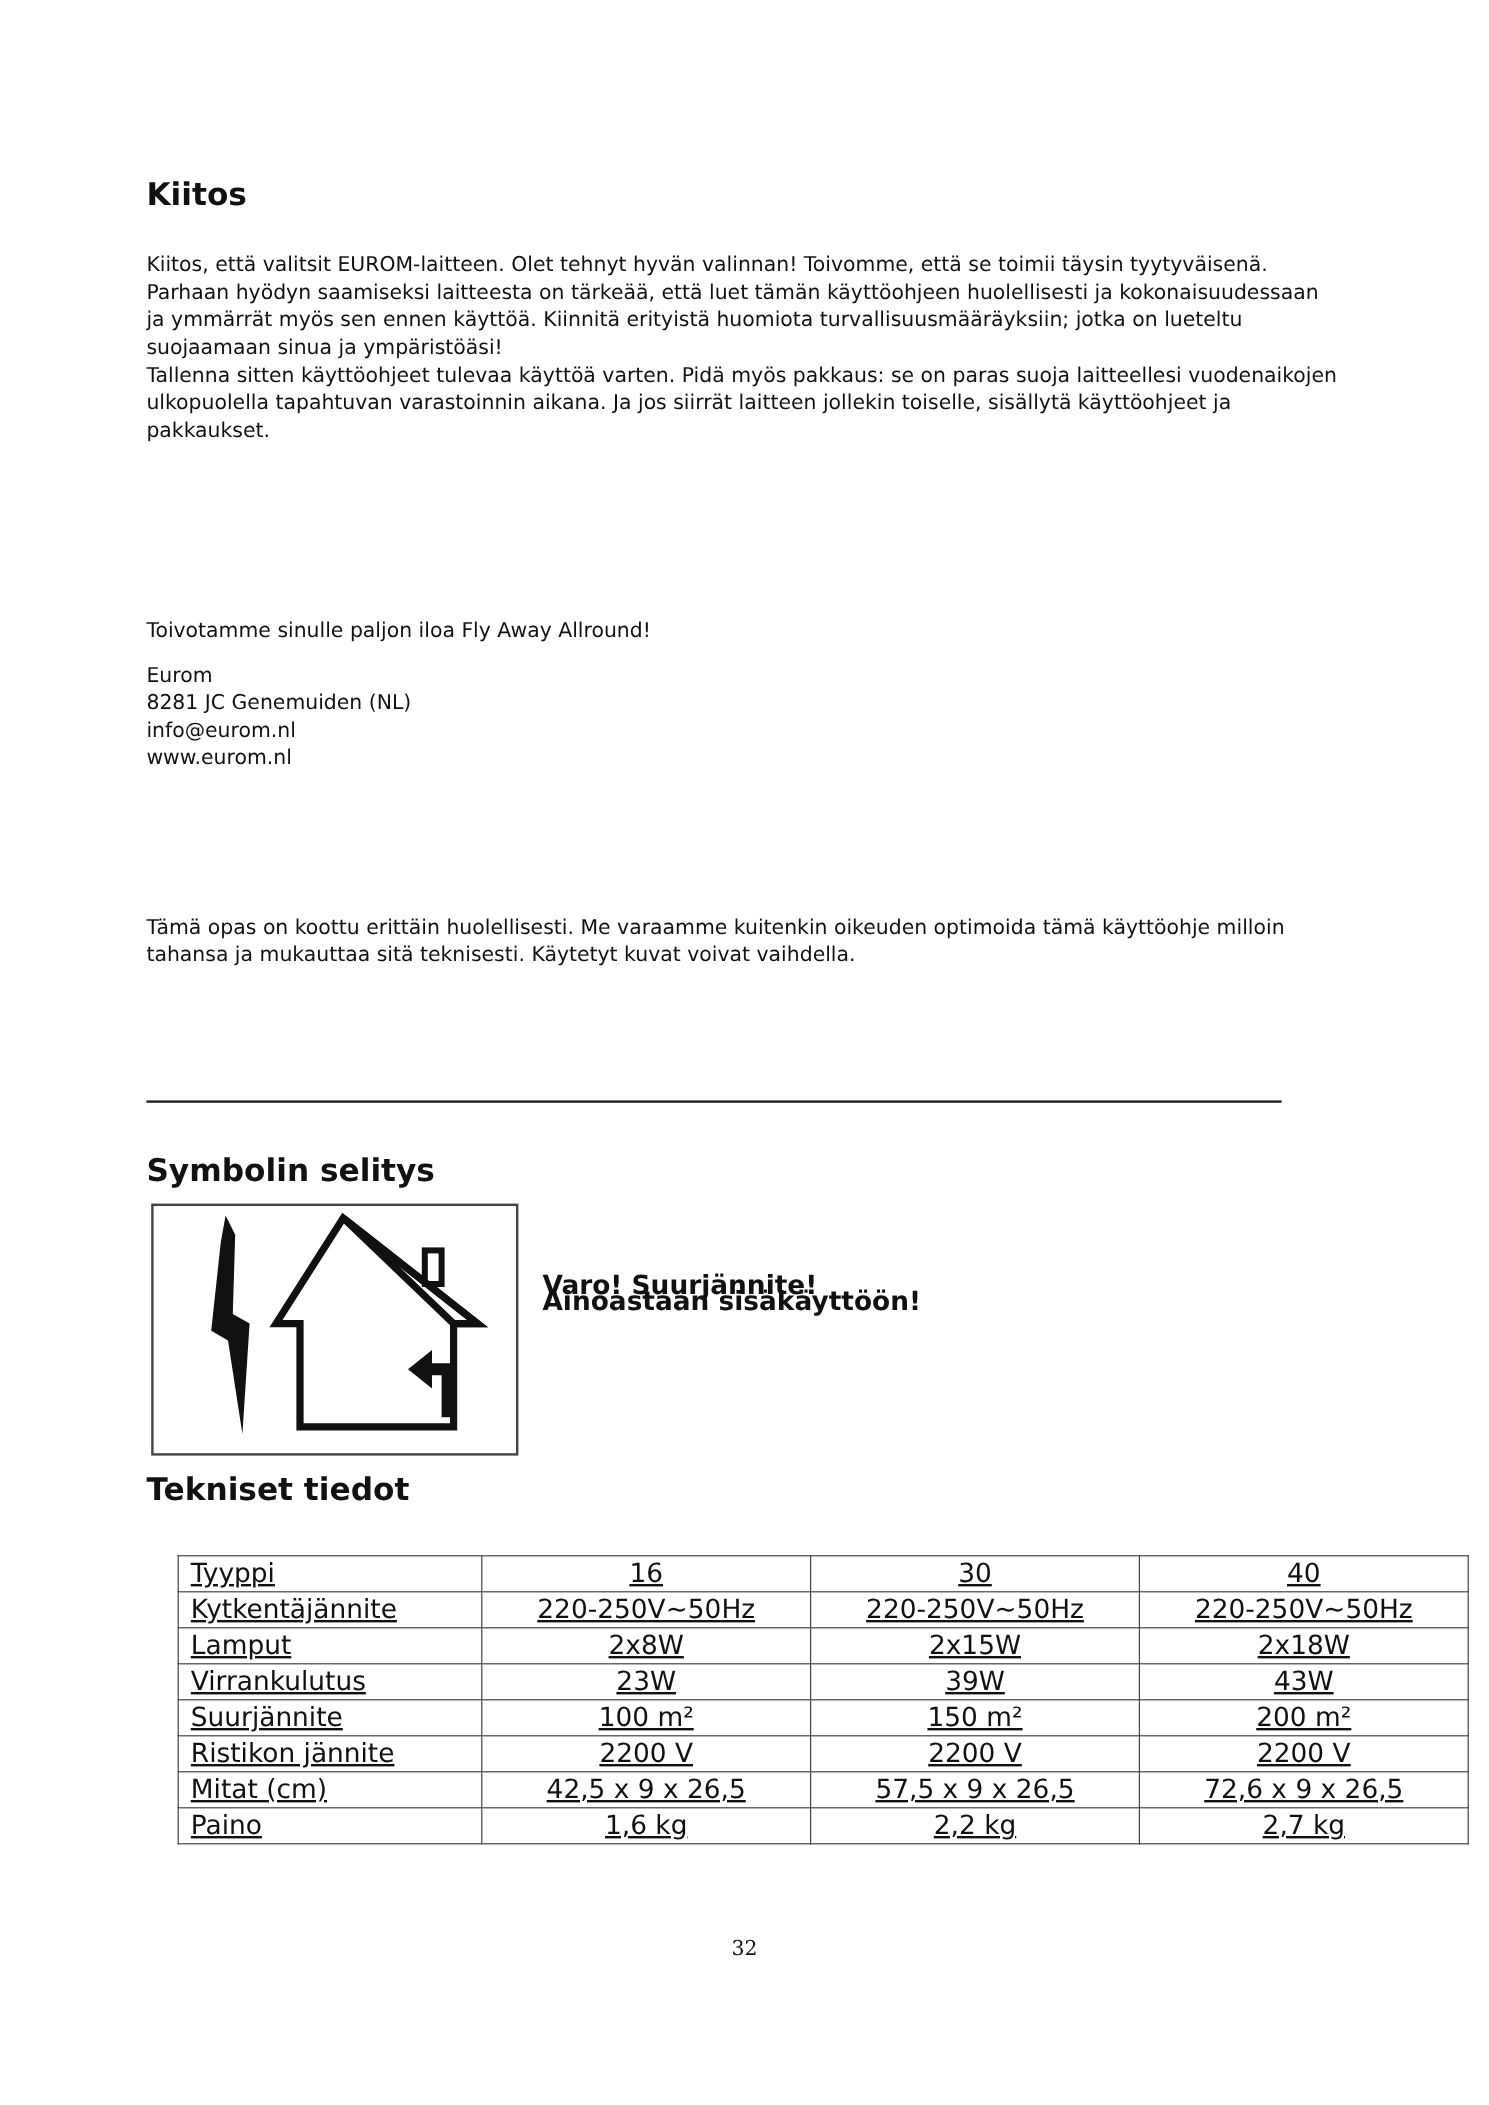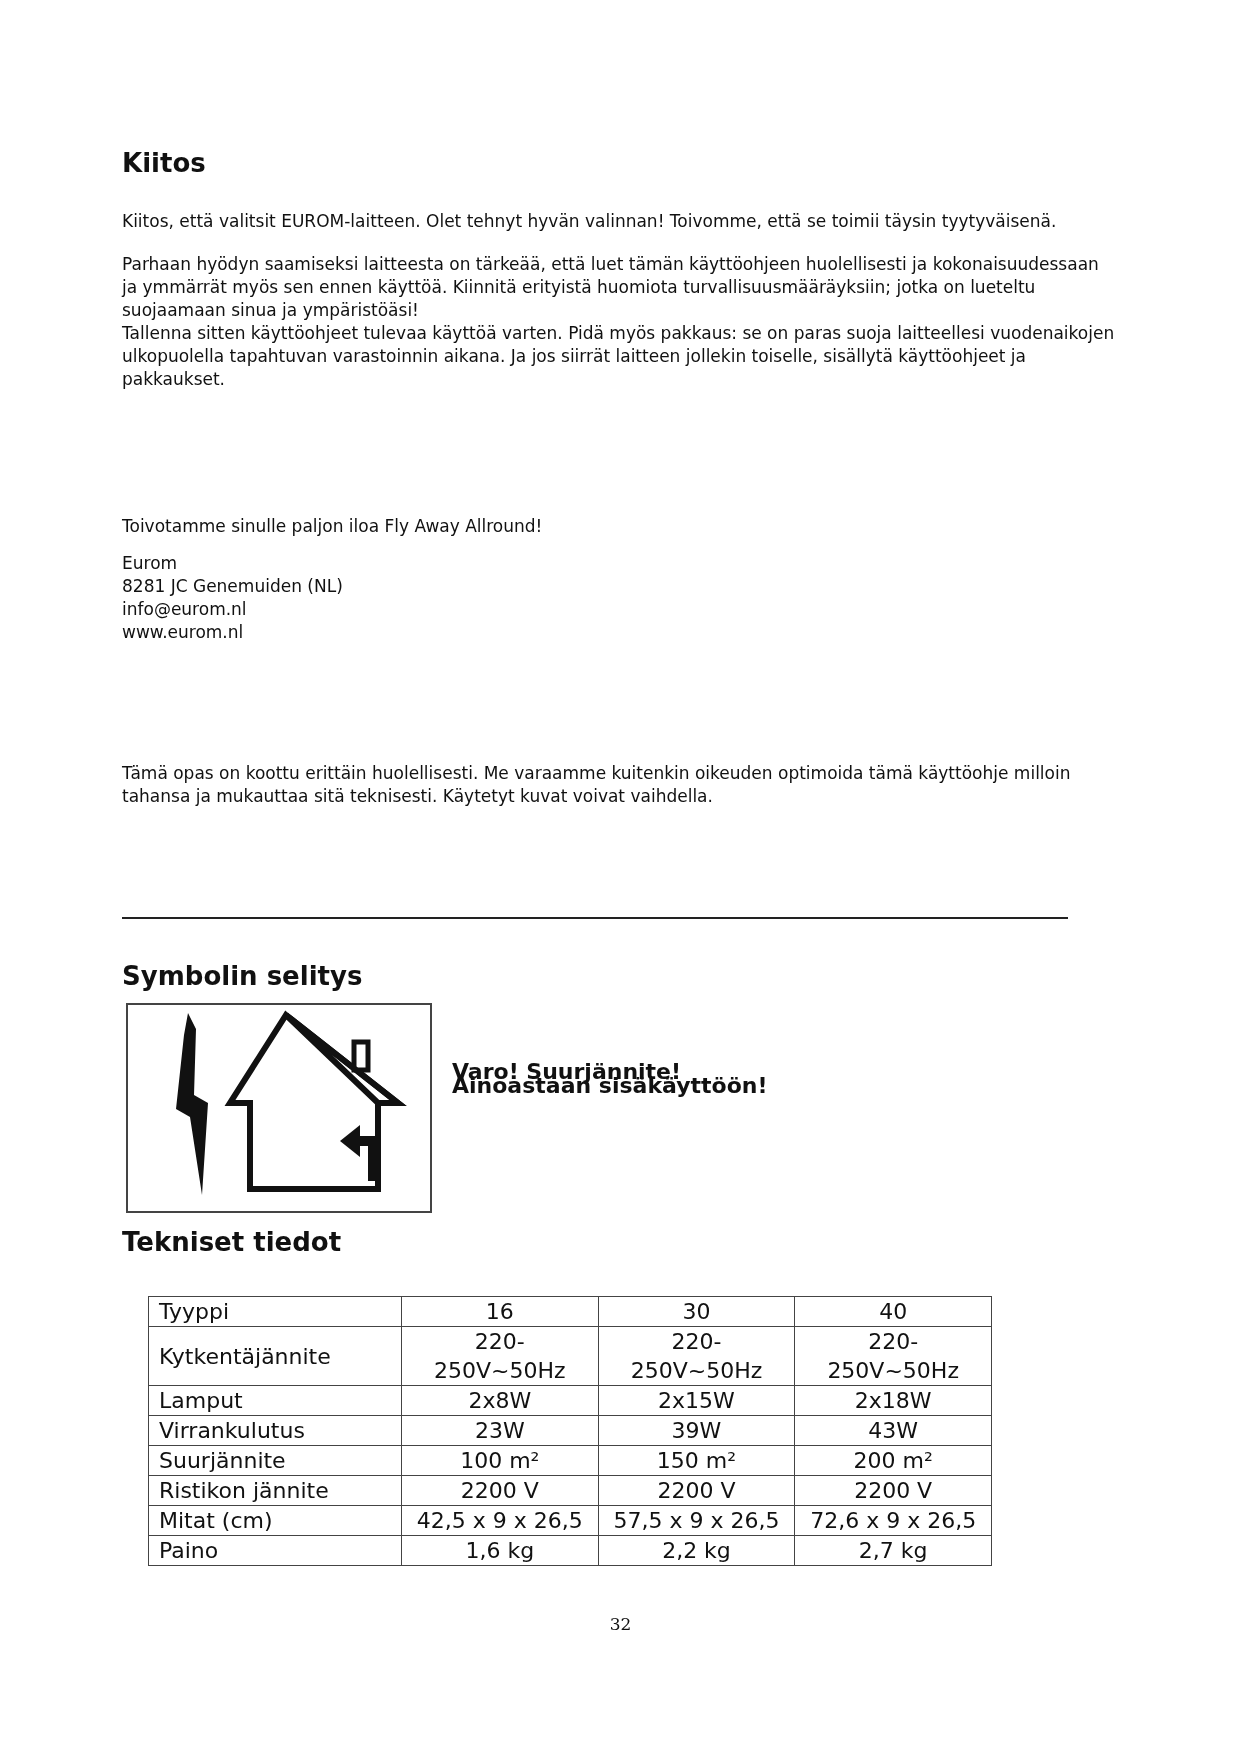--- a/index.html
+++ b/index.html
@@ -7,38 +7,38 @@
          font-family: "DejaVu Sans", sans-serif; color: #111; }
   .page { position: absolute; left: 0; top: 0; width: 1241px; height: 1754px; }
   h2 { position: absolute; margin: 0; font-weight: bold; font-size: 26px; color: #111; }
   .body-text { position: absolute; left: 122px; width: 1000px; font-size: 17px; line-height: 23px; margin: 0; }
   .body-text p { margin: 0; }
   .rule { position: absolute; left: 122px; top: 917px; width: 946px; height: 0; border-top: 2px solid #222; }
   .symbol-box { position: absolute; left: 126px; top: 1003px; width: 306px; height: 210px;
                 border: 2px solid #444; box-sizing: border-box; background: #fff; }
   .symbol-box svg { position: absolute; left: 0; top: 0; }
   .sym-label { position: absolute; left: 452px; font-weight: bold; font-size: 22px; margin: 0; }
-  table.spec { position: absolute; left: 148px; top: 1296px; width: 844px; border-collapse: collapse;
-               font-size: 22px; }
+  table.spec { position: absolute; left: 148px; top: 1296px; width: 1076px; border-collapse: collapse;
+               font-size: 22px; text-decoration: underline; }
   table.spec td { border: 1.5px solid #444; padding: 0 10px; height: 29px; line-height: 29px; }
   table.spec td.label { text-align: left; width: 232px; }
   table.spec td.val { text-align: center; }
   .page-number { position: absolute; left: 0; width: 1241px; top: 1614px; text-align: center;
                  font-family: "DejaVu Serif", serif; font-size: 17px; }
 </style>
 </head>
 <body>
 
 <div class="page">
 
   <h2 style="left:122px; top:148px;">Kiitos</h2>
 
   <div class="body-text" style="top:210px;">
     <p style="width:990px;">Kiitos, että valitsit EUROM-laitteen. Olet tehnyt hyvän valinnan! Toivomme, että se toimii täysin tyytyväisenä.</p>
-    <p style="width:980px;margin-top:20px;">Parhaan hyödyn saamiseksi laitteesta on tärkeää, että luet tämän käyttöohjeen huolellisesti ja kokonaisuudessaan ja ymmärrät myös sen ennen käyttöä. Kiinnitä erityistä huomiota turvallisuusmääräyksiin; jotka on lueteltu suojaamaan sinua ja ympäristöäsi!</p>
+    <p style="width:980px;">Parhaan hyödyn saamiseksi laitteesta on tärkeää, että luet tämän käyttöohjeen huolellisesti ja kokonaisuudessaan ja ymmärrät myös sen ennen käyttöä. Kiinnitä erityistä huomiota turvallisuusmääräyksiin; jotka on lueteltu suojaamaan sinua ja ympäristöäsi!</p>
     <p style="width:995px;">Tallenna sitten käyttöohjeet tulevaa käyttöä varten. Pidä myös pakkaus: se on paras suoja laitteellesi vuodenaikojen ulkopuolella tapahtuvan varastoinnin aikana. Ja jos siirrät laitteen jollekin toiselle, sisällytä käyttöohjeet ja pakkaukset.</p>
   </div>
 
   <div class="body-text" style="top:515px;">Toivotamme sinulle paljon iloa Fly Away Allround!</div>
 
   <div class="body-text" style="top:552px;">
     <p>Eurom</p>
     <p>8281 JC Genemuiden (NL)</p>
     <p>info@eurom.nl</p>
     <p>www.eurom.nl</p>

